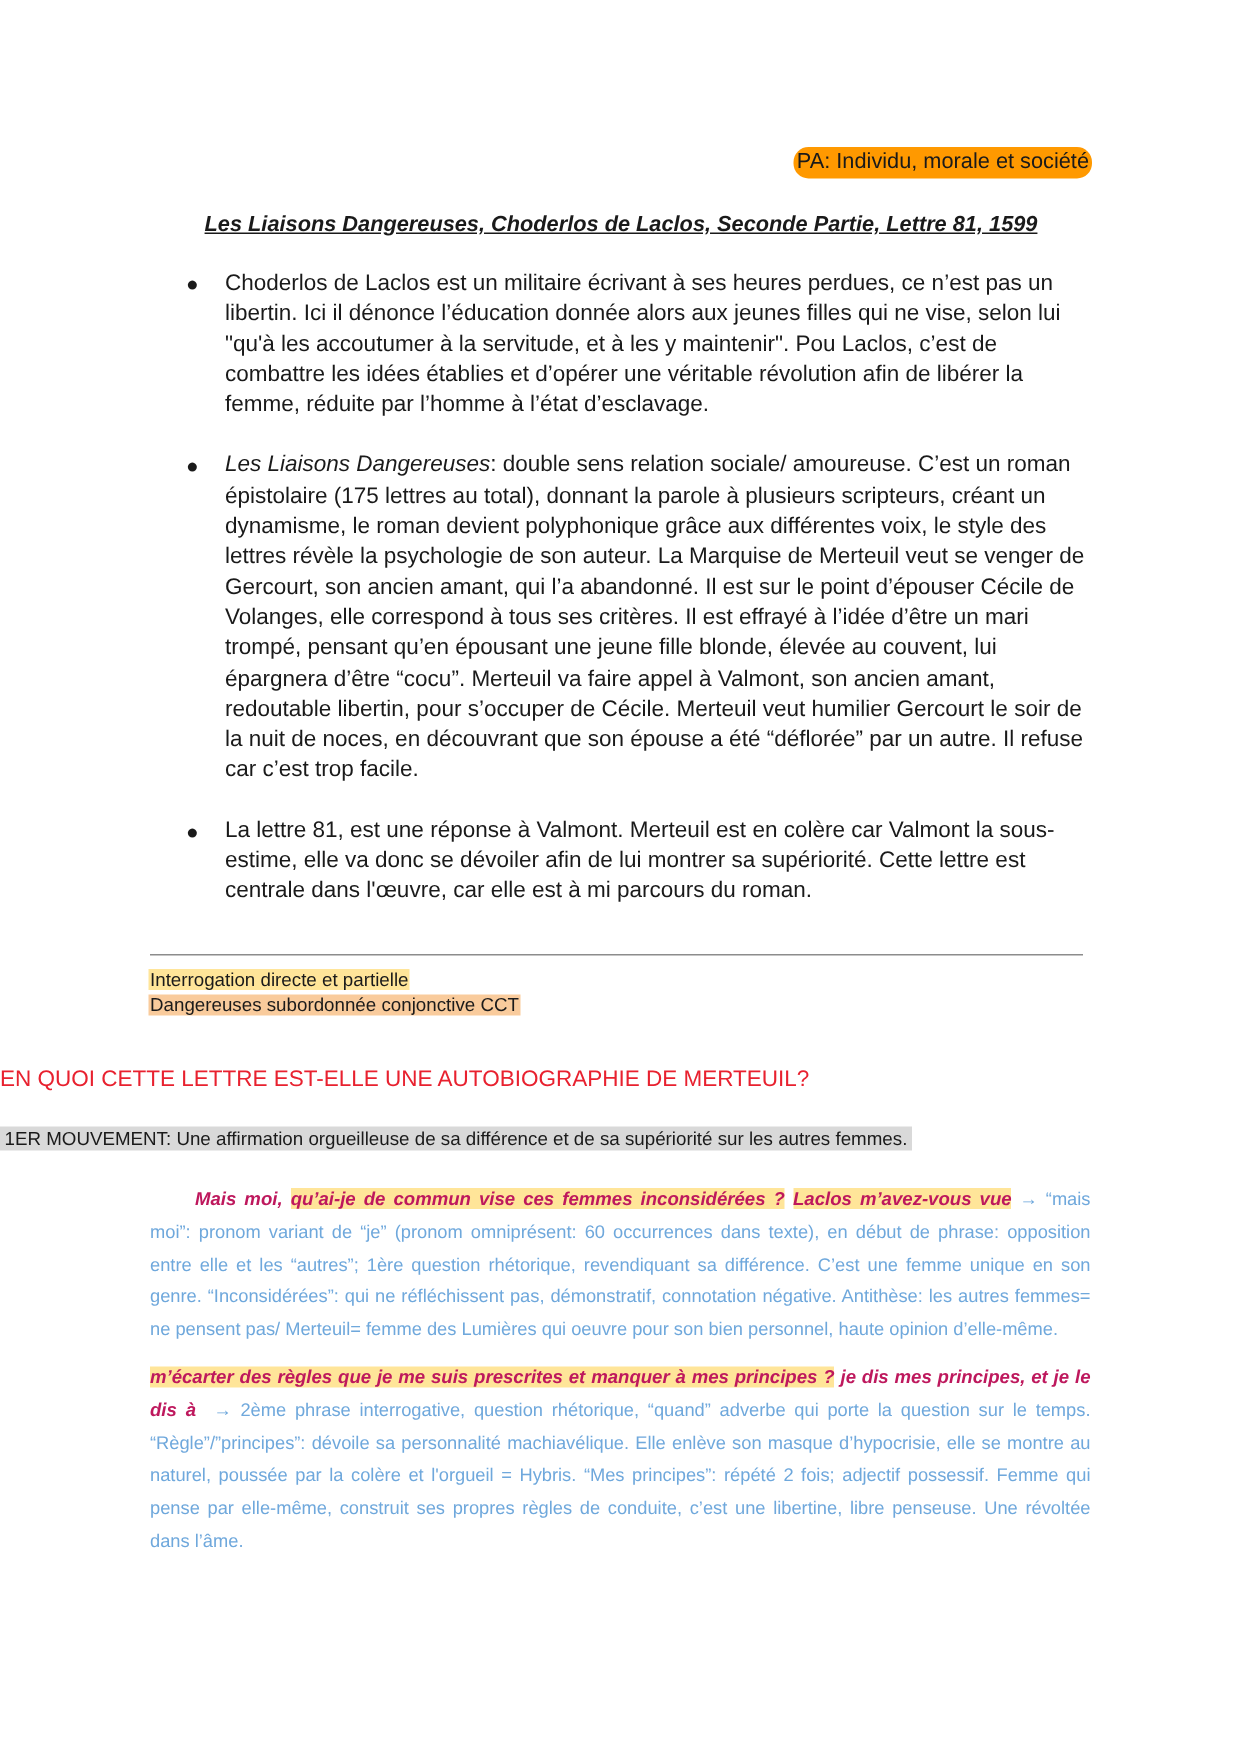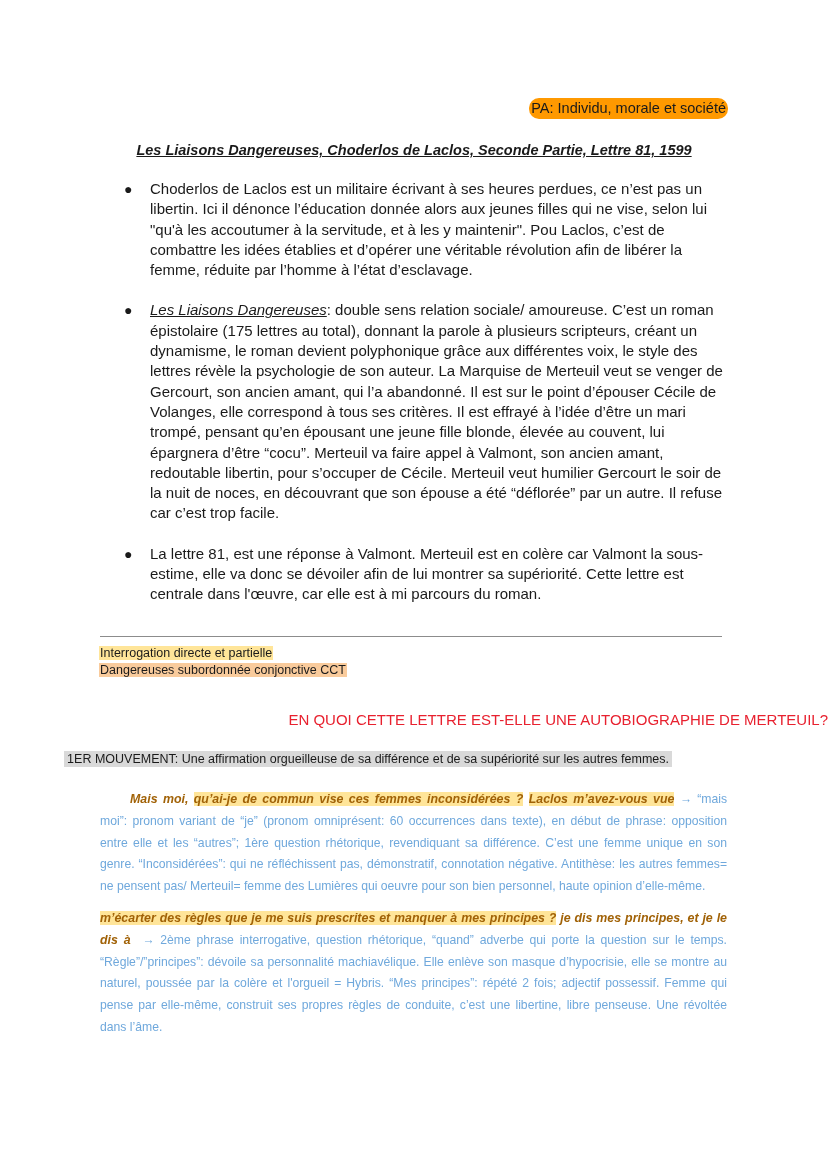--- a/index.html
+++ b/index.html
@@ -12,42 +12,42 @@
 
     .doc-title { position: absolute; left: 0; width: 828px; top: 140px; text-align: center;
                  font-size: 14.5px; font-weight: bold; font-style: italic;
                  text-decoration: underline; line-height: 20px; }
 
     .intro-list { position: absolute; left: 122px; top: 179px; width: 610px;
                   margin: 0; padding: 0; list-style: none; }
     .intro-list li { position: relative; padding-left: 28px; font-size: 15px;
                      line-height: 20.3px; margin-bottom: 20px; }
     .intro-list li .bullet { position: absolute; left: 2px; top: 0; font-size: 14px; }
-    .book-title { font-style: italic; text-decoration: underline; }
+    .book-title { font-style: italic; }
 
     .separator { position: absolute; left: 100px; top: 636px; width: 622px; height: 0;
                  border-top: 1px solid #8c8c8c; }
 
     .legend { position: absolute; left: 99px; top: 645px; font-size: 12.5px; line-height: 17px; }
     .legend div { display: block; }
     .legend span { padding: 0 1px; }
     .hl-yellow { background: #ffe599; }
     .hl-orange { background: #f9cb9c; }
     .hl-red { background: #ea9999; }
 
-    .question { position: absolute; left: 0; width: 828px; top: 710px; text-align: right;
+    .question { position: absolute; left: 0; width: 828px; top: 710px; text-align: left;
                 font-size: 15px; color: #e8212f; line-height: 20px; }
 
-    .movement { position: absolute; left: 0; width: 672px; top: 750px; text-align: right;
+    .movement { position: absolute; left: 0; width: 760px; top: 750px; text-align: left;
                 font-size: 12.5px; line-height: 18px; }
     .movement span { background: #d9d9d9; padding: 1px 3px; }
 
     .analysis { position: absolute; left: 100px; top: 789px; width: 627px; }
     .analysis p { margin: 0; text-align: justify; font-size: 12.2px; line-height: 21.8px; }
-    .analysis .quote { font-weight: bold; font-style: italic; color: #a16207; font-size: 12.4px; margin-top: 24px; }
+    .analysis .quote { font-weight: bold; font-style: italic; color: #be185d; font-size: 12.4px; margin-top: 24px; }
     .analysis .comment { color: #6fa8dc; }
     .analysis .p1 { text-indent: 30px; }
     .analysis .gap { height: 10px; }
   </style>
 </head>
 <body>
 
 <div class="page">
 
   <div class="pa-tag">PA: Individu, morale et société</div>

